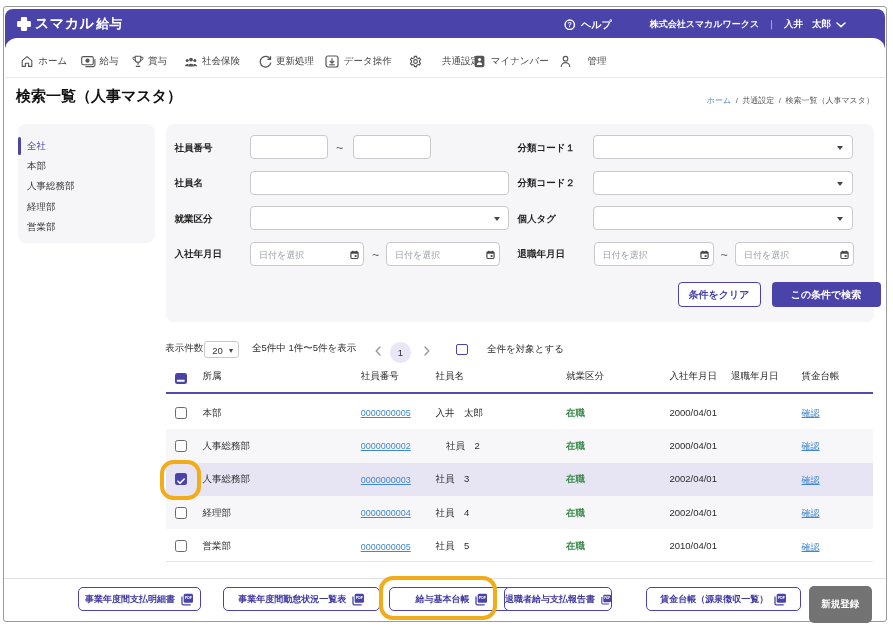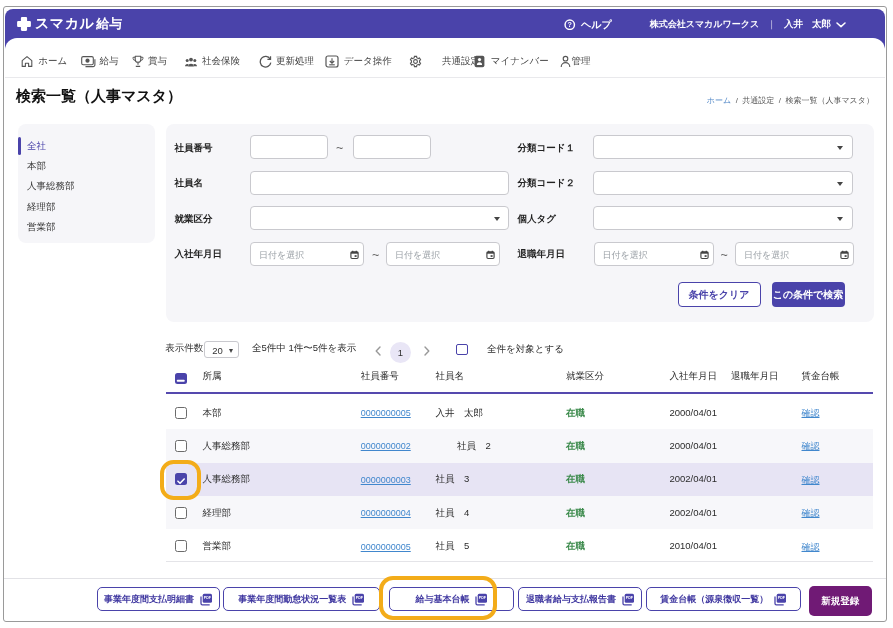--- a/index.html
+++ b/index.html
@@ -122,21 +122,21 @@
       <circle cx="6.5" cy="4.6" r="1.6" fill="#fff"></circle>
       <path d="M3.9 9.9 a2.6 2.6 0 0 1 5.2 0 z" fill="#fff"></path>
     </svg>
   <span style="margin-left:4.5px;">マイナンバー</span>
 </div>
 <div class="ni" style="left:560.4px;">
   <svg width="11" height="13" viewBox="0 0 11 13">
       <circle cx="5.5" cy="3.7" r="2.3" fill="none" stroke="#555" stroke-width="1.1"></circle>
       <path d="M1.2 11.9 a4.3 4.3 0 0 1 8.6 0" fill="none" stroke="#555" stroke-width="1.1"></path>
     </svg>
-  <span style="margin-left:0;">管理</span>
+  <span style="margin-left:16px;">管理</span>
 </div>
 
 <div id="title">検索一覧（人事マスタ）</div>
 <div id="crumb"><span class="bl">ホーム</span>&nbsp;&nbsp;/&nbsp;&nbsp;共通設定&nbsp;&nbsp;/&nbsp;&nbsp;検索一覧（人事マスタ）</div>
 
 <div class="card" style="left:18px; top:124px; width:137px; height:119px;"></div>
 <div class="abs" style="left:18px; top:136.7px; width:2.5px; height:18px; background:#4a43aa; border-radius:2px;"></div>
 <div class="si" style="top:141px; color:#4a43aa;">全社</div>
 <div class="si" style="top:161.2px;">本部</div>
 <div class="si" style="top:181.4px;">人事総務部</div>
@@ -205,21 +205,21 @@
     <div class="ph">日付を選択</div>
     <svg class="abs" style="right:3.8px;top:7px;" width="9" height="10" viewBox="0 0 9 10">
       <path d="M2.7 0.8 v1.6 M6.3 0.8 v1.6" stroke="#444" stroke-width="1.2"></path>
       <rect x="0.9" y="1.9" width="7.2" height="6.6" rx="1.2" fill="none" stroke="#444" stroke-width="1.15"></rect>
       <rect x="0.9" y="1.9" width="7.2" height="1.8" fill="#444"></rect>
       <rect x="4.6" y="5.2" width="2" height="1.7" fill="#444"></rect>
     </svg>
   </div>
 
 <div class="abs" style="left:677.5px; top:282px; width:83px; height:25px; background:#fff; border:1.4px solid #4a43aa; border-radius:4px; color:#4a43aa; font-weight:bold; font-size:10px; display:flex; align-items:center; justify-content:center;">条件をクリア</div>
-<div class="abs" style="left:771.5px; top:282px; width:73px; height:25px; background:#4a43aa; border-radius:4px; color:#fff; font-weight:bold; font-size:10px; display:flex; align-items:center; justify-content:center;">この条件で検索</div>
+<div class="abs" style="left:771.5px; top:282px; width:109px; height:25px; background:#4a43aa; border-radius:4px; color:#fff; font-weight:bold; font-size:10px; display:flex; align-items:center; justify-content:center;">この条件で検索</div>
 
 <div class="td" style="left:165.3px; top:343px; color:#333;">表示件数</div>
 <div class="abs" style="left:204.3px; top:340.5px; width:35px; height:17.5px; background:#fff; border:1px solid #c9c9ce; border-radius:3px;">
   <div class="abs" style="left:7px; top:4px; font-size:9.5px; color:#333; line-height:10px;">20</div>
   <div class="ddl" style="right:5.4px; top:7.1px; border-top-width:4px; border-left-width:2.7px; border-right-width:2.7px;"></div>
 </div>
 <div class="td" style="left:252px; top:343px;">全5件中 1件〜5件を表示</div>
 <svg class="abs" style="left:374.5px; top:345.5px;" width="6" height="10" viewBox="0 0 6 10">
     <polyline points="5,1 1.2,5 5,9" fill="none" stroke="#999" stroke-width="1.4" stroke-linecap="round" stroke-linejoin="round"></polyline>
   </svg>
@@ -253,21 +253,21 @@
 <div class="td" style="left:202.6px; top:407.5px;">本部</div>
 <div class="lnk" style="left:360.7px; top:408px;">0000000005</div>
 <div class="td" style="left:435.5px; top:407.5px;">入井　太郎</div>
 <div class="grn" style="left:566px; top:407.5px;">在職</div>
 <div class="td" style="left:669.4px; top:407.5px;">2000/04/01</div>
 <div class="lnk" style="left:801.5px; top:408px;">確認</div>
 
 <div class="cb" style="left:174.7px; top:439.9px;"></div>
 <div class="td" style="left:202.6px; top:440.9px;">人事総務部</div>
 <div class="lnk" style="left:360.7px; top:441.4px;">0000000002</div>
-<div class="td" style="left:457px; top:440.9px;text-align:center;">社員　2</div>
+<div class="td" style="left:446px; top:440.9px;text-align:center;">社員　2</div>
 <div class="grn" style="left:566px; top:440.9px;">在職</div>
 <div class="td" style="left:669.4px; top:440.9px;">2000/04/01</div>
 <div class="lnk" style="left:801.5px; top:441.4px;">確認</div>
 
 <div class="cbf" style="left:174.7px; top:473.3px;"><svg width="12" height="12" viewBox="0 0 14 14">
       <path d="M3.4 7.2 l2.5 2.5 L10.7 4.6" fill="none" stroke="#fff" stroke-width="1.8" stroke-linecap="round" stroke-linejoin="round"></path>
     </svg></div>
 <div class="td" style="left:202.6px; top:474.3px;">人事総務部</div>
 <div class="lnk" style="left:360.7px; top:474.8px;">0000000003</div>
 <div class="td" style="left:435.5px; top:474.3px;">社員　3</div>
@@ -288,40 +288,40 @@
 <div class="lnk" style="left:360.7px; top:541.6px;">0000000005</div>
 <div class="td" style="left:435.5px; top:541.1px;">社員　5</div>
 <div class="grn" style="left:566px; top:541.1px;">在職</div>
 <div class="td" style="left:669.4px; top:541.1px;">2010/04/01</div>
 <div class="lnk" style="left:801.5px; top:541.6px;">確認</div>
 
 <div class="abs" style="left:159.5px; top:460px; width:41px; height:39.5px; border:4.4px solid #f3ac19; border-radius:13.5px;"></div>
 
 <div class="abs" style="left:4px; top:578px; width:882px; border-top:1px solid #e2e2e6;"></div>
 
-<div class="fbtn" style="left:77.5px; width:123px;margin-left:19px;">事業年度間支払明細書<svg style="margin-left:5.5px;" width="12.5" height="13" viewBox="0 0 12.5 13">
+<div class="fbtn" style="left:77.5px; width:123px;">事業年度間支払明細書<svg style="margin-left:5.5px;" width="12.5" height="13" viewBox="0 0 12.5 13">
       <path d="M1 3.4 V10.6 Q1 11.9 2.3 11.9 H9.7" fill="none" stroke="#4a43aa" stroke-width="1.3"></path>
       <rect x="2.7" y="0.7" width="9.3" height="9" rx="1.5" fill="#4a43aa"></rect>
       <text x="7.35" y="6.2" text-anchor="middle" font-size="3.6" font-weight="bold" fill="#fff" font-family="Liberation Sans">PDF</text>
     </svg></div>
 <div class="fbtn" style="left:222.5px; width:157.5px;">事業年度間勤怠状況一覧表<svg style="margin-left:5.5px;" width="12.5" height="13" viewBox="0 0 12.5 13">
       <path d="M1 3.4 V10.6 Q1 11.9 2.3 11.9 H9.7" fill="none" stroke="#4a43aa" stroke-width="1.3"></path>
       <rect x="2.7" y="0.7" width="9.3" height="9" rx="1.5" fill="#4a43aa"></rect>
       <text x="7.35" y="6.2" text-anchor="middle" font-size="3.6" font-weight="bold" fill="#fff" font-family="Liberation Sans">PDF</text>
     </svg></div>
 <div class="fbtn" style="left:389px; width:125px;">給与基本台帳<svg style="margin-left:5.5px;" width="12.5" height="13" viewBox="0 0 12.5 13">
       <path d="M1 3.4 V10.6 Q1 11.9 2.3 11.9 H9.7" fill="none" stroke="#4a43aa" stroke-width="1.3"></path>
       <rect x="2.7" y="0.7" width="9.3" height="9" rx="1.5" fill="#4a43aa"></rect>
       <text x="7.35" y="6.2" text-anchor="middle" font-size="3.6" font-weight="bold" fill="#fff" font-family="Liberation Sans">PDF</text>
     </svg></div>
-<div class="fbtn" style="left:518px; width:124px;">退職者給与支払報告書<svg style="margin-left:5.5px;" width="12.5" height="13" viewBox="0 0 12.5 13">
+<div class="fbtn" style="left:504px; width:108px;">退職者給与支払報告書<svg style="margin-left:5.5px;" width="12.5" height="13" viewBox="0 0 12.5 13">
       <path d="M1 3.4 V10.6 Q1 11.9 2.3 11.9 H9.7" fill="none" stroke="#4a43aa" stroke-width="1.3"></path>
       <rect x="2.7" y="0.7" width="9.3" height="9" rx="1.5" fill="#4a43aa"></rect>
       <text x="7.35" y="6.2" text-anchor="middle" font-size="3.6" font-weight="bold" fill="#fff" font-family="Liberation Sans">PDF</text>
     </svg></div>
 <div class="fbtn" style="left:646px; width:154.5px;">賃金台帳（源泉徴収一覧）<svg style="margin-left:5.5px;" width="12.5" height="13" viewBox="0 0 12.5 13">
       <path d="M1 3.4 V10.6 Q1 11.9 2.3 11.9 H9.7" fill="none" stroke="#4a43aa" stroke-width="1.3"></path>
       <rect x="2.7" y="0.7" width="9.3" height="9" rx="1.5" fill="#4a43aa"></rect>
       <text x="7.35" y="6.2" text-anchor="middle" font-size="3.6" font-weight="bold" fill="#fff" font-family="Liberation Sans">PDF</text>
     </svg></div>
-<div class="fbtn" style="left:808.5px; width:63.5px; top:586.3px; height:30px; background:#701a75; color:#fff; border:none; font-size:9.5px;">新規登録</div>
+<div class="fbtn" style="left:808.5px; width:63.5px; top:586.3px; height:37px; background:#737373; color:#fff; border:none; font-size:9.5px;">新規登録</div>
 
 <div class="abs" style="left:378.7px; top:576.4px; width:118px; height:44px; border:4.5px solid #f3ac19; border-radius:14px;"></div>
 
 </body></html>

